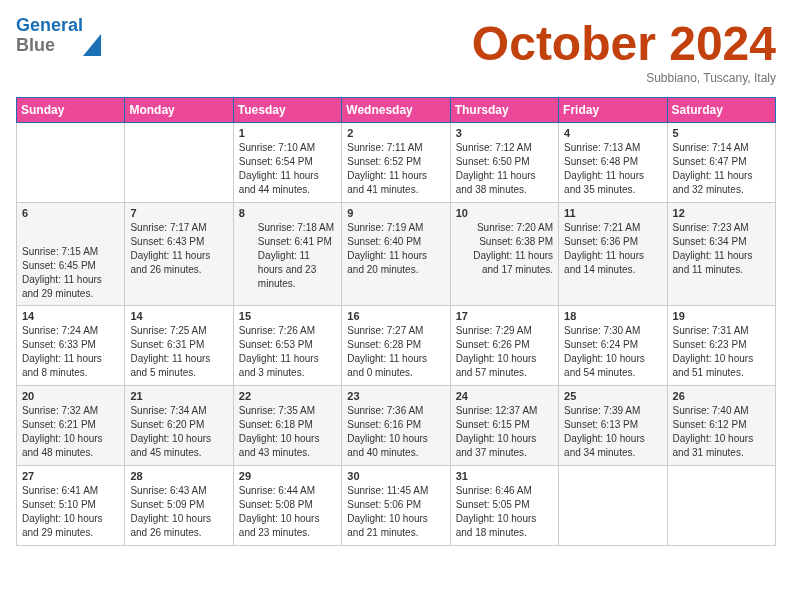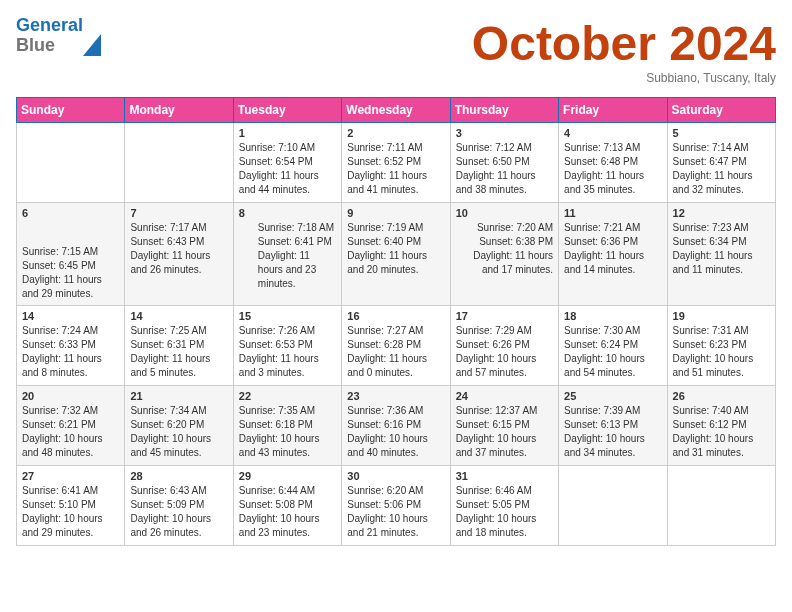--- a/index.html
+++ b/index.html
@@ -303,21 +303,21 @@
 Daylight: 10 hours and 26 minutes.</div>
         </td>
         <td>
           <span class="day-num">29</span>
           <div class="day-info" style="white-space: pre-line;">Sunrise: 6:44 AM
 Sunset: 5:08 PM
 Daylight: 10 hours and 23 minutes.</div>
         </td>
         <td>
           <span class="day-num">30</span>
-          <div class="day-info" style="white-space: pre-line;">Sunrise: 6:20 AM
+          <div class="day-info" style="white-space: pre-line;">Sunrise: 11:45 AM
 Sunset: 5:06 PM
 Daylight: 10 hours and 21 minutes.</div>
         </td>
         <td>
           <span class="day-num">31</span>
           <div class="day-info" style="white-space: pre-line;">Sunrise: 6:46 AM
 Sunset: 5:05 PM
 Daylight: 10 hours and 18 minutes.</div>
         </td>
         <td class="empty"></td>

